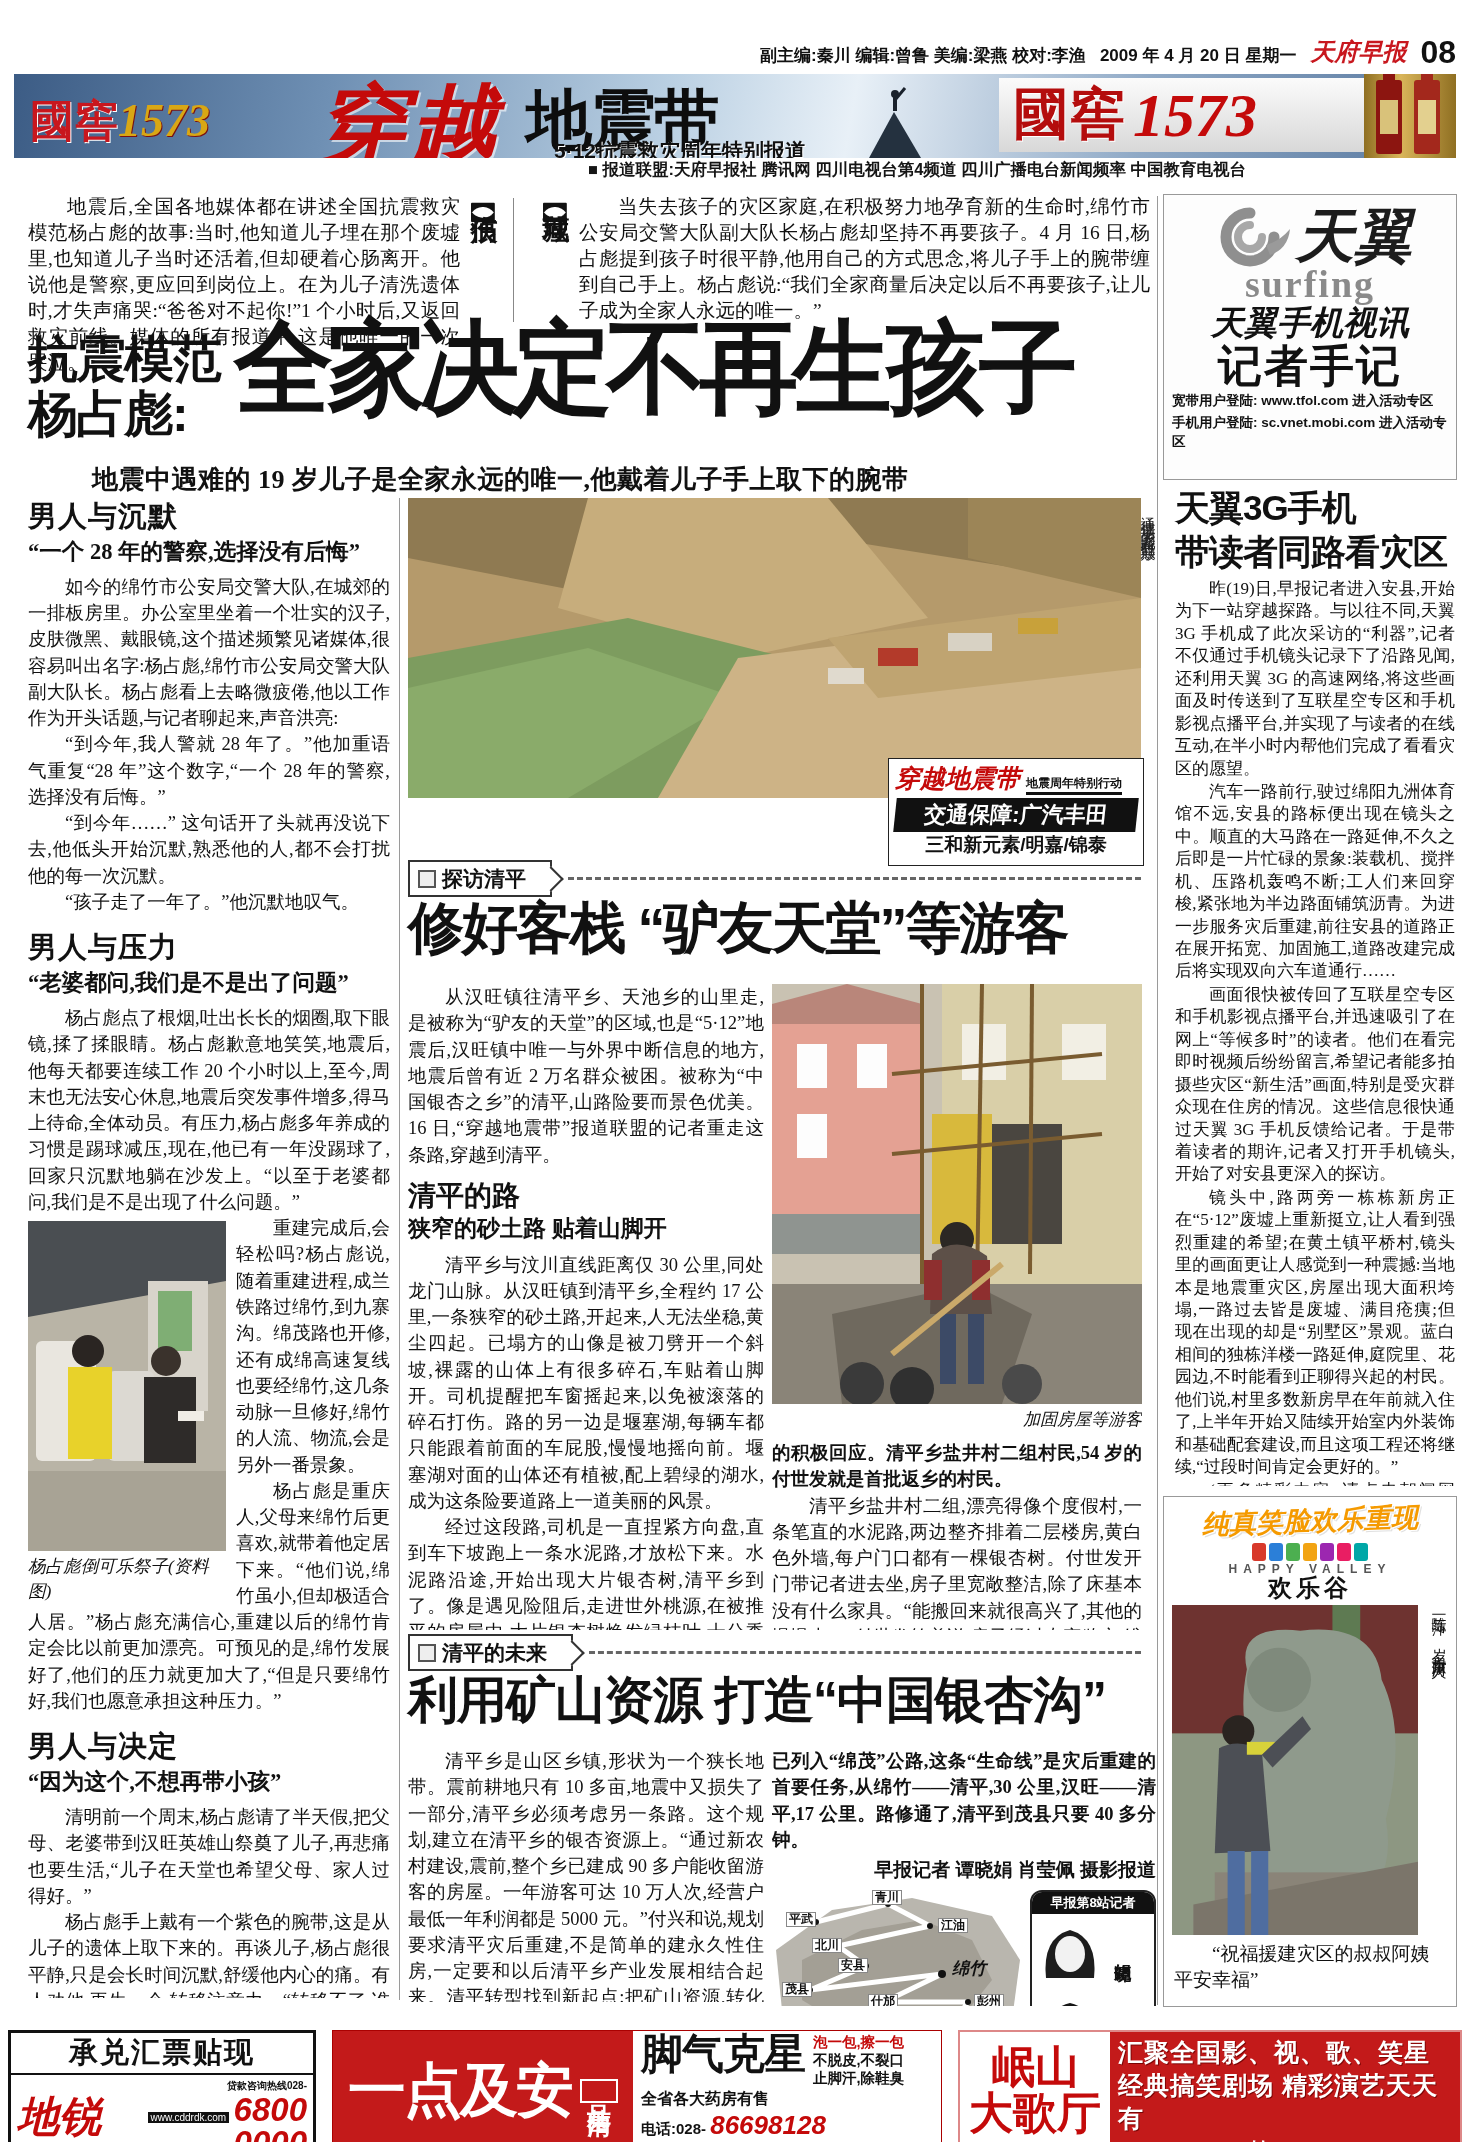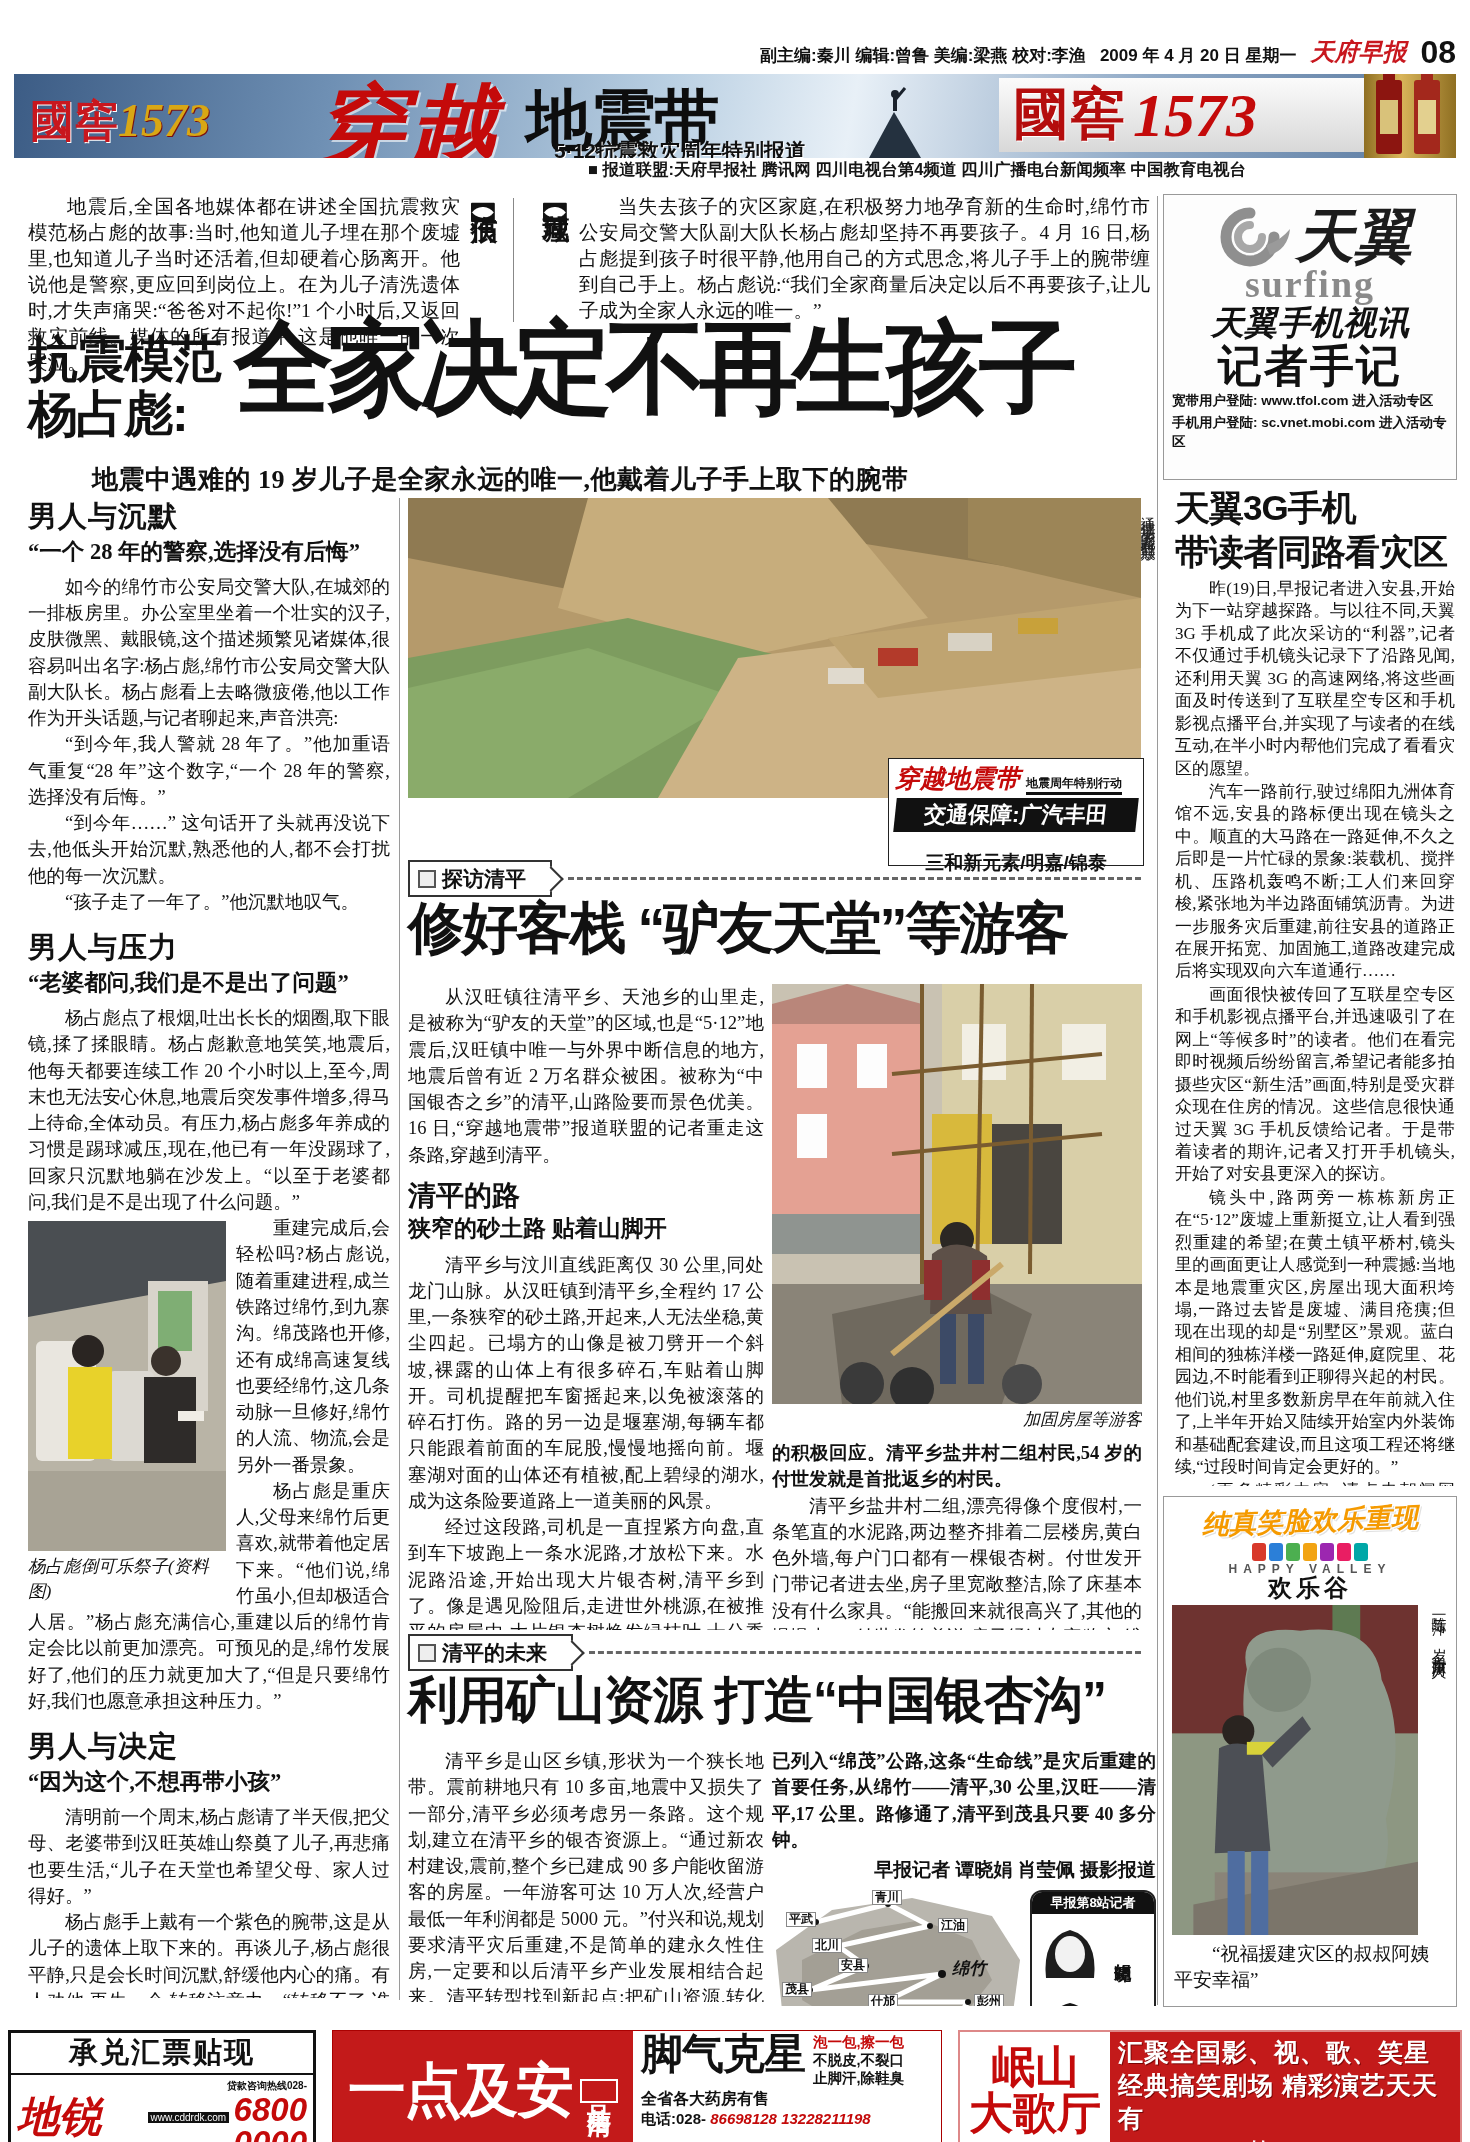--- a/index.html
+++ b/index.html
@@ -49,21 +49,21 @@
   .ph svg{display:block;width:100%;height:100%;}
   .cap{font-size:17.5px;font-style:italic;margin-top:3px;}
   
   .photo1{left:408px;top:498px;width:733px;height:300px;}
   .photo1cap{left:1141px;top:505px;width:16px;height:360px;writing-mode:vertical-rl;font-size:15px;letter-spacing:3px;color:#222;}
   .badge{left:888px;top:758px;width:254px;height:106px;background:#fff;border:1px solid #222;font-family:"Liberation Sans","DejaVu Sans",sans-serif;}
   .badge .r1{display:flex;align-items:baseline;padding:3px 6px 0;}
   .badge .r1 .b{color:#c40a0a;font-weight:900;font-size:25px;font-style:italic;font-family:"Liberation Serif",serif;}
   .badge .r1 .s{font-weight:900;font-size:12px;margin-left:6px;border-bottom:3px solid #111;}
   .badge .r2{margin:3px 6px 0;background:#111;color:#fff;font-weight:900;font-size:22px;text-align:center;transform:skewX(-6deg);padding:2px 0;}
-  .badge .r3{text-align:center;font-weight:900;font-size:19px;padding-top:18px;}
+  .badge .r3{text-align:center;font-weight:900;font-size:19px;padding-top:0;}
   .tag{display:flex;align-items:center;}
   .tagbox{position:relative;border:2px solid #333;background:#fff;font:bold 21px/1 "Liberation Sans","DejaVu Sans",sans-serif;padding:6px 24px 6px 8px;display:flex;align-items:center;gap:6px;}
   .tagbox .sq{width:14px;height:14px;border:2px solid #555;background:#eee;display:inline-block;}
   .tagbox::after{content:"";position:absolute;right:-10px;top:50%;width:16px;height:16px;border-top:2px solid #333;border-right:2px solid #333;transform:translateY(-50%) rotate(45deg);background:#fff;}
   .tagdash{flex:1;border-top:3px dashed #666;margin-left:16px;}
   .tag1{left:408px;top:860px;width:733px;}
   .mhl1{left:408px;top:896px;width:740px;font:900 56px/1.15 "Liberation Sans","DejaVu Sans",sans-serif;letter-spacing:-2px;white-space:nowrap;}
   .subcolL{left:408px;top:984px;width:356px;height:646px;overflow:hidden;}
   .subcolR{left:772px;top:984px;width:370px;height:646px;overflow:hidden;}
   .sub-title{font:900 28px/1.25 "Liberation Sans","DejaVu Sans",sans-serif;margin:10px 0 0;}
@@ -119,21 +119,21 @@
   .ad2{width:608px;display:flex;border:1px solid #a00;}
   .ad2 .red{width:300px;background:#c31a1a;color:#fff;display:flex;align-items:center;justify-content:center;gap:8px;}
   .ad2 .brand{font-weight:900;font-size:58px;letter-spacing:-2px;}
   .ad2 .prod{writing-mode:vertical-rl;font-weight:900;font-size:24px;letter-spacing:4px;border:2px solid #fff;padding:4px 1px;}
   .ad2 .white{flex:1;background:#fff;padding:2px 8px;position:relative;}
   .ad2 .hd-row{display:flex;align-items:flex-start;gap:8px;}
   .ad2 .head{font-weight:900;font-size:42px;line-height:1;letter-spacing:-1px;}
   .ad2 .bul{font-weight:900;font-size:14.5px;line-height:1.25;}
   .ad2 .avail{font-weight:bold;font-size:16px;margin-top:2px;}
   .ad2 .tel{font-weight:900;font-size:15px;}
-  .ad2 .tel b{color:#c40a0a;font-size:15px;font-style:italic;}
+  .ad2 .tel b{color:#c40a0a;font-size:26px;font-style:italic;}
   .ad3{flex:1;border:2px solid #d88;display:flex;background:#fff;}
   .ad3 .brand{width:150px;color:#c40a0a;font-weight:900;font-size:44px;line-height:1.05;text-align:center;font-family:"Liberation Serif",serif;display:flex;flex-direction:column;justify-content:center;}
   .ad3 .red{flex:1;background:#c31a1a;color:#fff;padding:4px 8px;}
   .ad3 .l1{font-weight:900;font-size:25px;letter-spacing:1px;text-shadow:1px 1px 0 #7a0505;}
   .ad3 .l2{font-weight:900;font-size:25px;letter-spacing:1px;text-shadow:1px 1px 0 #7a0505;}
   .ad3 .l3{font-weight:900;font-size:19px;margin-top:2px;}
 </style>
 </head>
 <body>
 

